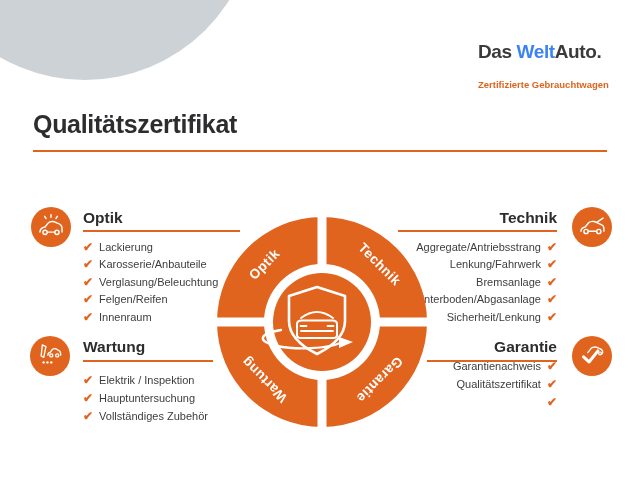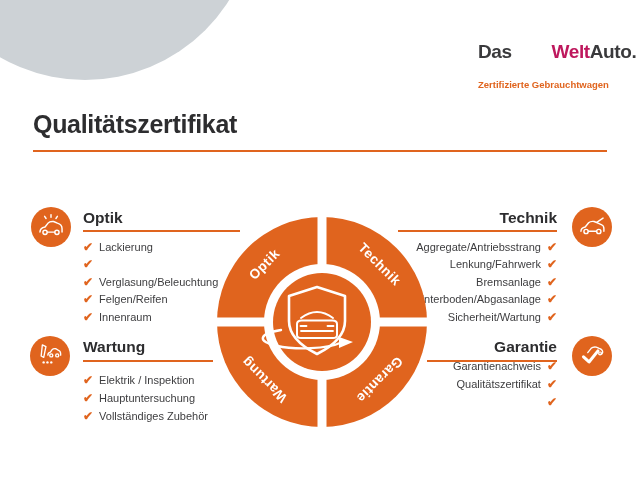--- a/index.html
+++ b/index.html
@@ -12,21 +12,21 @@
 
   
   .blob{
     left:-85px;top:-260px;width:340px;height:340px;border-radius:50%;
     background:#cdd2d6;
   }
 
   
   .logo{left:478px;top:42px;line-height:1;}
   .logo-main{font-size:19px;font-weight:bold;letter-spacing:-0.4px;color:#3a3a3c;white-space:nowrap;}
-  .logo-main .orange{color:#be185d;margin-left:35px;}
+  .logo-main .orange{color:#3b82f6;}
   .logo-sub{margin-top:19px;font-size:9.5px;font-weight:bold;color:#e0641e;white-space:nowrap;}
 
   
   .page-title{left:33px;top:110px;font-size:25px;font-weight:bold;color:#2d2d2f;letter-spacing:-0.3px;}
   .title-rule{left:33px;top:150px;width:574px;height:2px;background:#e0641e;}
 
   
   .sec-h{font-size:15.5px;font-weight:bold;color:#2d2d2f;white-space:nowrap;}
   .sec-rule{height:1.5px;background:#e0641e;}
 
@@ -73,20 +73,21 @@
 </div>
 <div class="abs sec-h" style="left:83px;top:209px;">Optik</div>
 <div class="abs sec-rule" style="left:83px;top:230px;width:157px;"></div>
 <div class="abs list left" style="left:83px;top:238px;">
   <div class="item">
       <span class="chk">✔</span>
       <span>Lackierung</span>
     </div>
   <div class="item">
       <span class="chk">✔</span>
+      <span>Karosserie/Anbauteile</span>
     </div>
   <div class="item">
       <span class="chk">✔</span>
       <span>Verglasung/Beleuchtung</span>
     </div>
   <div class="item">
       <span class="chk">✔</span>
       <span>Felgen/Reifen</span>
     </div>
   <div class="item">
@@ -119,21 +120,21 @@
     </div>
   <div class="item">
       <span>Bremsanlage</span>
       <span class="chk">✔</span>
     </div>
   <div class="item">
       <span>Unterboden/Abgasanlage</span>
       <span class="chk">✔</span>
     </div>
   <div class="item">
-      <span>Sicherheit/Wartung</span>
+      <span>Sicherheit/Lenkung</span>
       <span class="chk">✔</span>
     </div>
 </div>
 
 <div class="abs icon-circle" style="left:30px;top:336px;">
   <svg width="34" height="34" viewBox="0 0 40 40">
     <g fill="none" stroke="#fff" stroke-width="1.6" stroke-linecap="round" stroke-linejoin="round">
       <path d="M11,7 L15.2,9 L12.6,21.5 L9.6,20 Z"></path>
       <path d="M17.5,19 Q17.5,16 20.5,15.5 L22.5,12.5 Q24,11 27,11.5 L29.5,13 Q32.5,14 32.5,17 L32.5,19"></path>
       <circle cx="21.5" cy="19.3" r="1.8"></circle>

